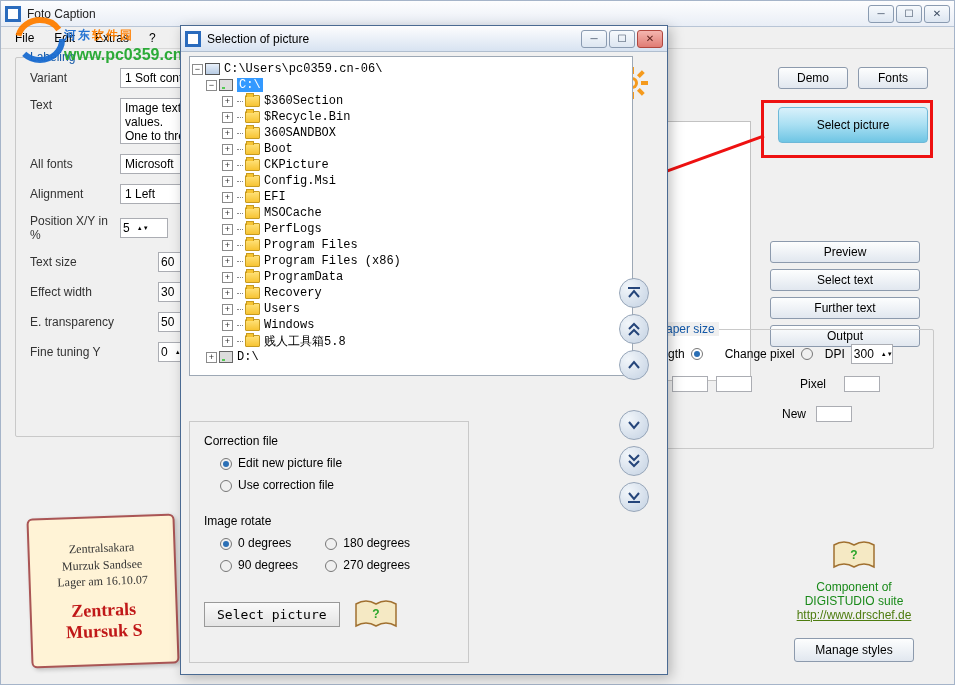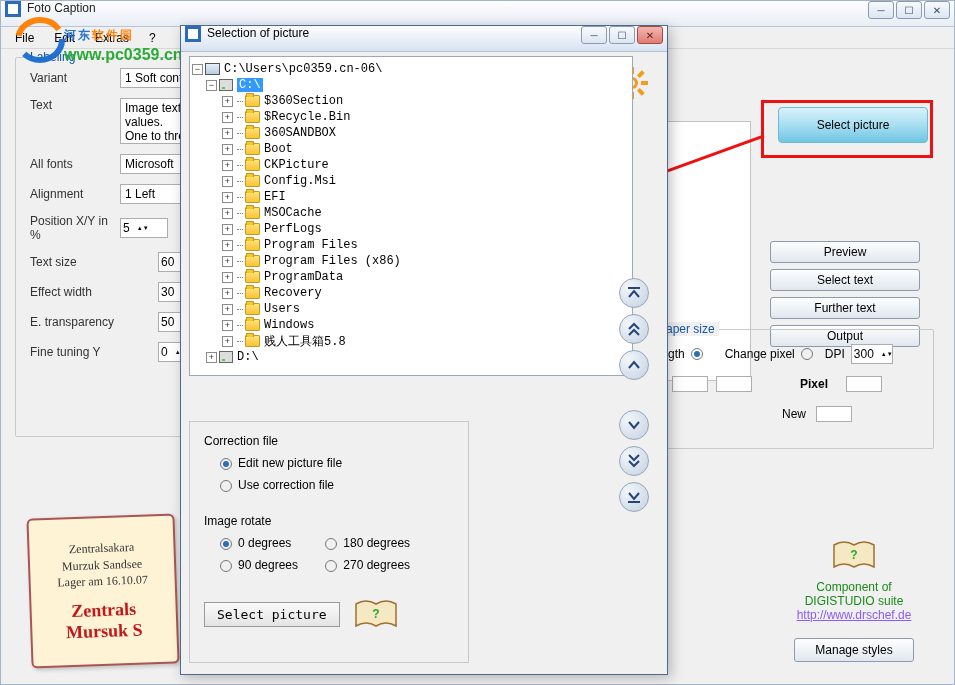--- a/index.html
+++ b/index.html
@@ -1,20 +1,20 @@
 <!DOCTYPE html>
 <html><head>
 <meta charset="utf-8">
 <style>
 * { box-sizing: border-box; margin: 0; padding: 0; font-family: "Microsoft YaHei", Tahoma, Arial, sans-serif; font-size: 12px; }
 body { background: #fff; width: 955px; height: 685px; position: relative; overflow: hidden; }
 
 
 .main-window { position: absolute; left: 0; top: 0; width: 955px; height: 685px; border: 1px solid #a5b4c9; background: #f0f0f0; }
-.titlebar { height: 26px; background: linear-gradient(#fdfdfe, #e9eef6); border-bottom: 1px solid #b8c5d6; display: flex; padding: 0 4px; }
+.titlebar { height: 26px; background: linear-gradient(#fdfdfe, #e9eef6); border-bottom: 1px solid #b8c5d6; display: flex; align-items: center; padding: 0 4px; }
 .titlebar .icon { width: 16px; height: 16px; margin-right: 6px; }
 .titlebar .title { flex: 1; color: #222; }
 .win-controls { display: flex; gap: 2px; }
 .win-btn { width: 26px; height: 18px; border: 1px solid #8a9bb1; border-radius: 3px; background: linear-gradient(#f7fafd,#dde6f1); display:flex; align-items:center; justify-content:center; cursor:pointer; font-size:10px; color:#3a4a60; }
 
 .menubar { height: 22px; display: flex; align-items: center; padding: 0 6px; gap: 4px; background:#f0f0f0; border-bottom:1px solid #d8d8d8; }
 .menu-item { padding: 2px 8px; cursor: pointer; }
 
 .content { position: relative; padding: 8px 14px; height: calc(100% - 48px); background:#f0f0f0; }
 
@@ -30,21 +30,21 @@
 .right-buttons { position: absolute; right: 22px; top: 58px; width: 162px; }
 .btn { display:block; width: 70px; height:22px; border:1px solid #8c9aad; border-radius:3px; background:linear-gradient(#fdfefe,#e1e7ef); cursor:pointer; text-align:center; line-height:20px; }
 .btn-wide { width: 150px; height: 22px; margin-bottom:6px; }
 .btn-select-picture { width:150px; height:36px; border:1px solid #6eb8d8; background:linear-gradient(#d9f1fb,#a8dff2,#6fc5e4); border-radius:4px; display:flex; align-items:center; justify-content:center; }
 
 .red-rect { position:absolute; border:3px solid #e11; pointer-events:none; }
 .arrow-svg { position:absolute; pointer-events:none; }
 
 
 .dialog { position:absolute; left:180px; top:25px; width:488px; height:650px; background:#f0f0f0; border:1px solid #4a6a92; box-shadow: 3px 3px 12px rgba(0,0,0,0.25); }
-.dlg-title { height:26px; background:linear-gradient(#fdfdfe,#d8e3f1); display:flex; padding:0 4px; border-bottom:1px solid #b0becf; }
+.dlg-title { height:26px; background:linear-gradient(#fdfdfe,#d8e3f1); display:flex; align-items:center; padding:0 4px; border-bottom:1px solid #b0becf; }
 .dlg-title .icon { width:16px; height:16px; margin-right:6px; }
 .dlg-controls { display:flex; gap:2px; margin-left:auto; }
 .dlg-close { background:linear-gradient(#f4b6b0,#e07c74); border-color:#b0473f; color:#5a1f1a; }
 
 .tree { position:absolute; left:8px; top:30px; width:444px; height:320px; background:#fff; border:1px solid #9da8b5; overflow:auto; padding:4px 2px; font-family: SimSun, "Courier New", monospace; }
 .tree-row { display:flex; align-items:center; height:16px; white-space:nowrap; }
 .expander { width:11px; height:11px; border:1px solid #8b8b8b; display:inline-flex; align-items:center; justify-content:center; font-size:9px; line-height:9px; color:#333; margin-right:2px; cursor:pointer; }
 .folder-icon { width:15px; height:12px; background:linear-gradient(#ffe27a,#f7c433); border:1px solid #c69a1f; border-radius:1px; margin-right:4px; position:relative; }
 .folder-icon::before { content:""; position:absolute; top:-3px; left:0; width:6px; height:3px; background:#f7c433; border:1px solid #c69a1f; border-bottom:none; }
 .drive-icon { width:14px; height:12px; background:#ddd; border:1px solid #666; margin-right:4px; position:relative; }
@@ -67,21 +67,21 @@
 
 
 .banner { position:absolute; bottom:18px; border:2px solid #a55; background:#fff3d6; border-radius:6px; padding:8px; box-shadow:2px 2px 4px rgba(0,0,0,0.2); }
 .banner1 { left:28px; width:148px; height:150px; transform:rotate(-2deg); display:flex; flex-direction:column; align-items:center; justify-content:center; text-align:center; }
 .stamp-text { font-family: cursive; color:#333; line-height:1.4; }
 .red-text { font-family: Georgia, serif; font-weight:bold; color:#c01818; font-size:18px; margin-top:10px; }
 .book-icon { width:44px; height:32px; }
 
 .component-box { position:absolute; right:30px; bottom:62px; width:140px; text-align:center; }
 .component-box .green { color:#1a8a1a; }
-.component-box a { color:#8b5cf6; text-decoration:underline; cursor:pointer; }
+.component-box a { color:#4d7c0f; text-decoration:underline; cursor:pointer; }
 
 .manage-btn { position:absolute; right:40px; bottom:22px; width:120px; }
 
 
 .watermark { position:absolute; left:8px; top:14px; pointer-events:none; opacity:0.95; }
 .wm-cn { font-size:28px; font-weight:bold; color:#ff7f00; letter-spacing:2px; }
 .wm-cn .blue { color:#1b6dd1; }
 .wm-url { color:#22a82f; font-size:16px; font-weight:bold; }
 
 .preview-panel { position:absolute; left:300px; top:72px; width:450px; height:260px; border:1px solid #c2c2c2; background:#fff; }
@@ -175,20 +175,24 @@
 
       <div class="form-row">
           <span class="form-label">Fine tuning Y</span>
         <span class="num-box" style="margin-left:38px">
             <span>0</span>
             <span class="spin">▲▼</span>
           </span>
         </div>
     </div>
 
+    <div style="position:absolute; right:26px; top:18px; display:flex; gap:10px;">
+      <span class="btn">Demo</span>
+      <span class="btn">Fonts</span>
+    </div>
     <div style="position:absolute; right:26px; top:58px;">
       <div class="btn-select-picture">
           <span>Select picture</span>
         </div>
     </div>
 
     <div class="right-buttons" style="top:148px;margin-top:44px;">
       <span class="btn btn-wide">Preview</span>
       <span class="btn btn-wide">Select text</span>
       <span class="btn btn-wide">Further text</span>
@@ -201,21 +205,21 @@
         <span>length</span>
         <span class="radio checked"></span>
         <span style="margin-left:10px">Change pixel</span>
         <span class="radio"></span>
         <span style="">DPI</span>
         <span class="num-box" style="width:42px">
             <span>300</span>
             <span class="spin">▲▼</span>
           </span>
       </div>
-      <div style="position:absolute; left:390px; top:46px; display:flex; align-items:center; gap:8px;font-weight:bold;">
+      <div style="position:absolute; left:390px; top:46px; display:flex; align-items:center; gap:8px;">
         <span class="input-box" style="width:36px;height:16px"></span>
         <span class="input-box" style="width:36px;height:16px"></span>
         <span style="margin-left:40px">Pixel</span>
         <span class="input-box" style="width:36px;height:16px;margin-left:10px"></span>
       </div>
       <div style="position:absolute; left:500px; top:76px; display:flex; align-items:center; gap:10px;">
         <span>New</span>
         <span class="input-box" style="width:36px;height:16px"></span>
       </div>
     </div>

